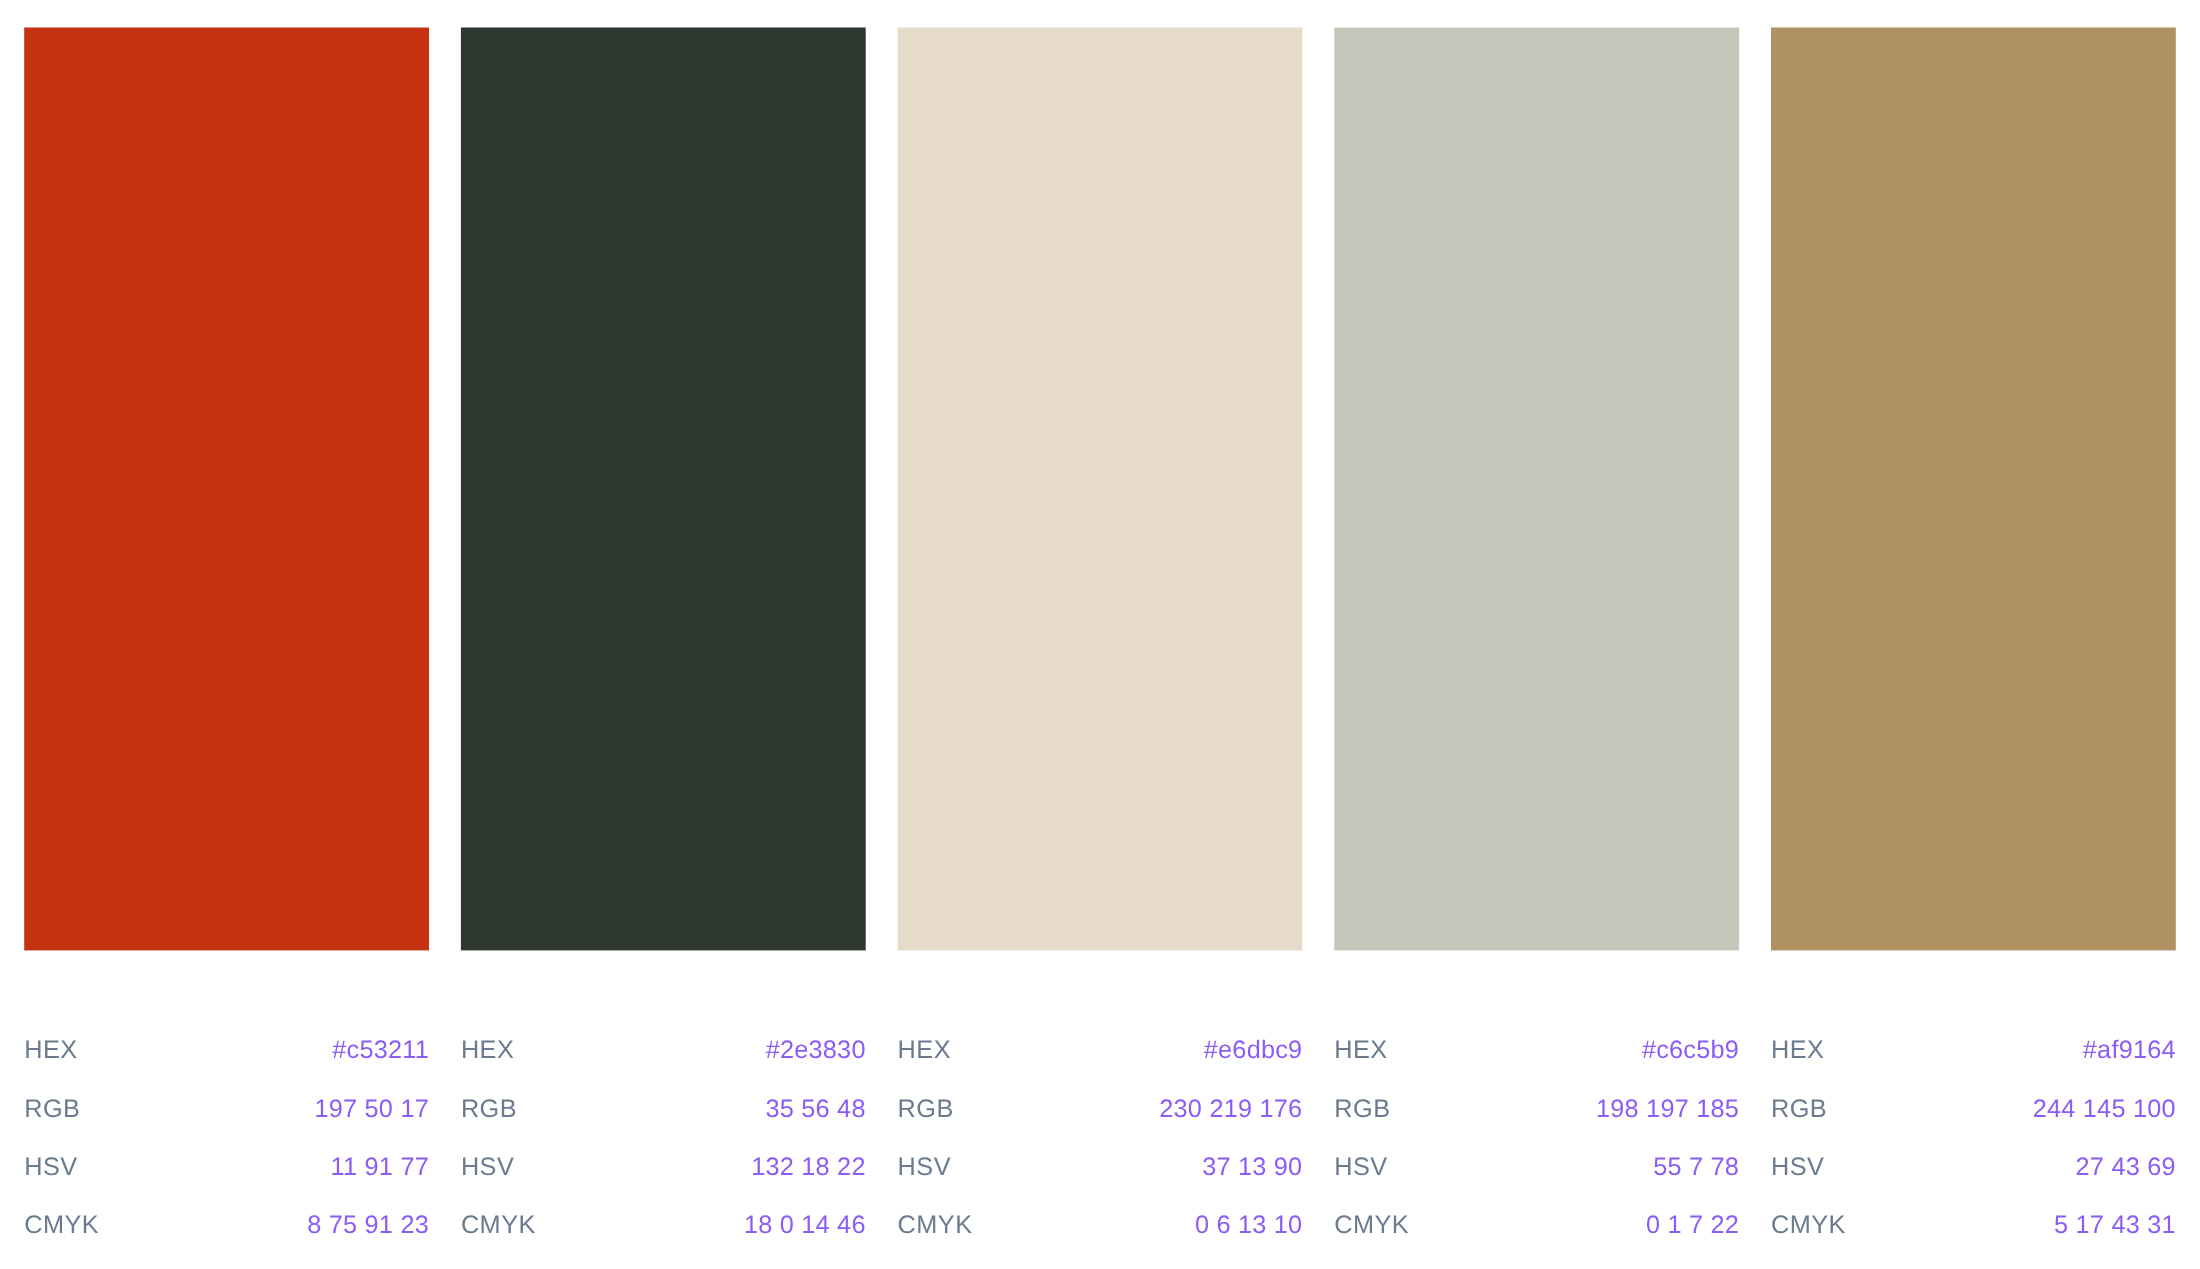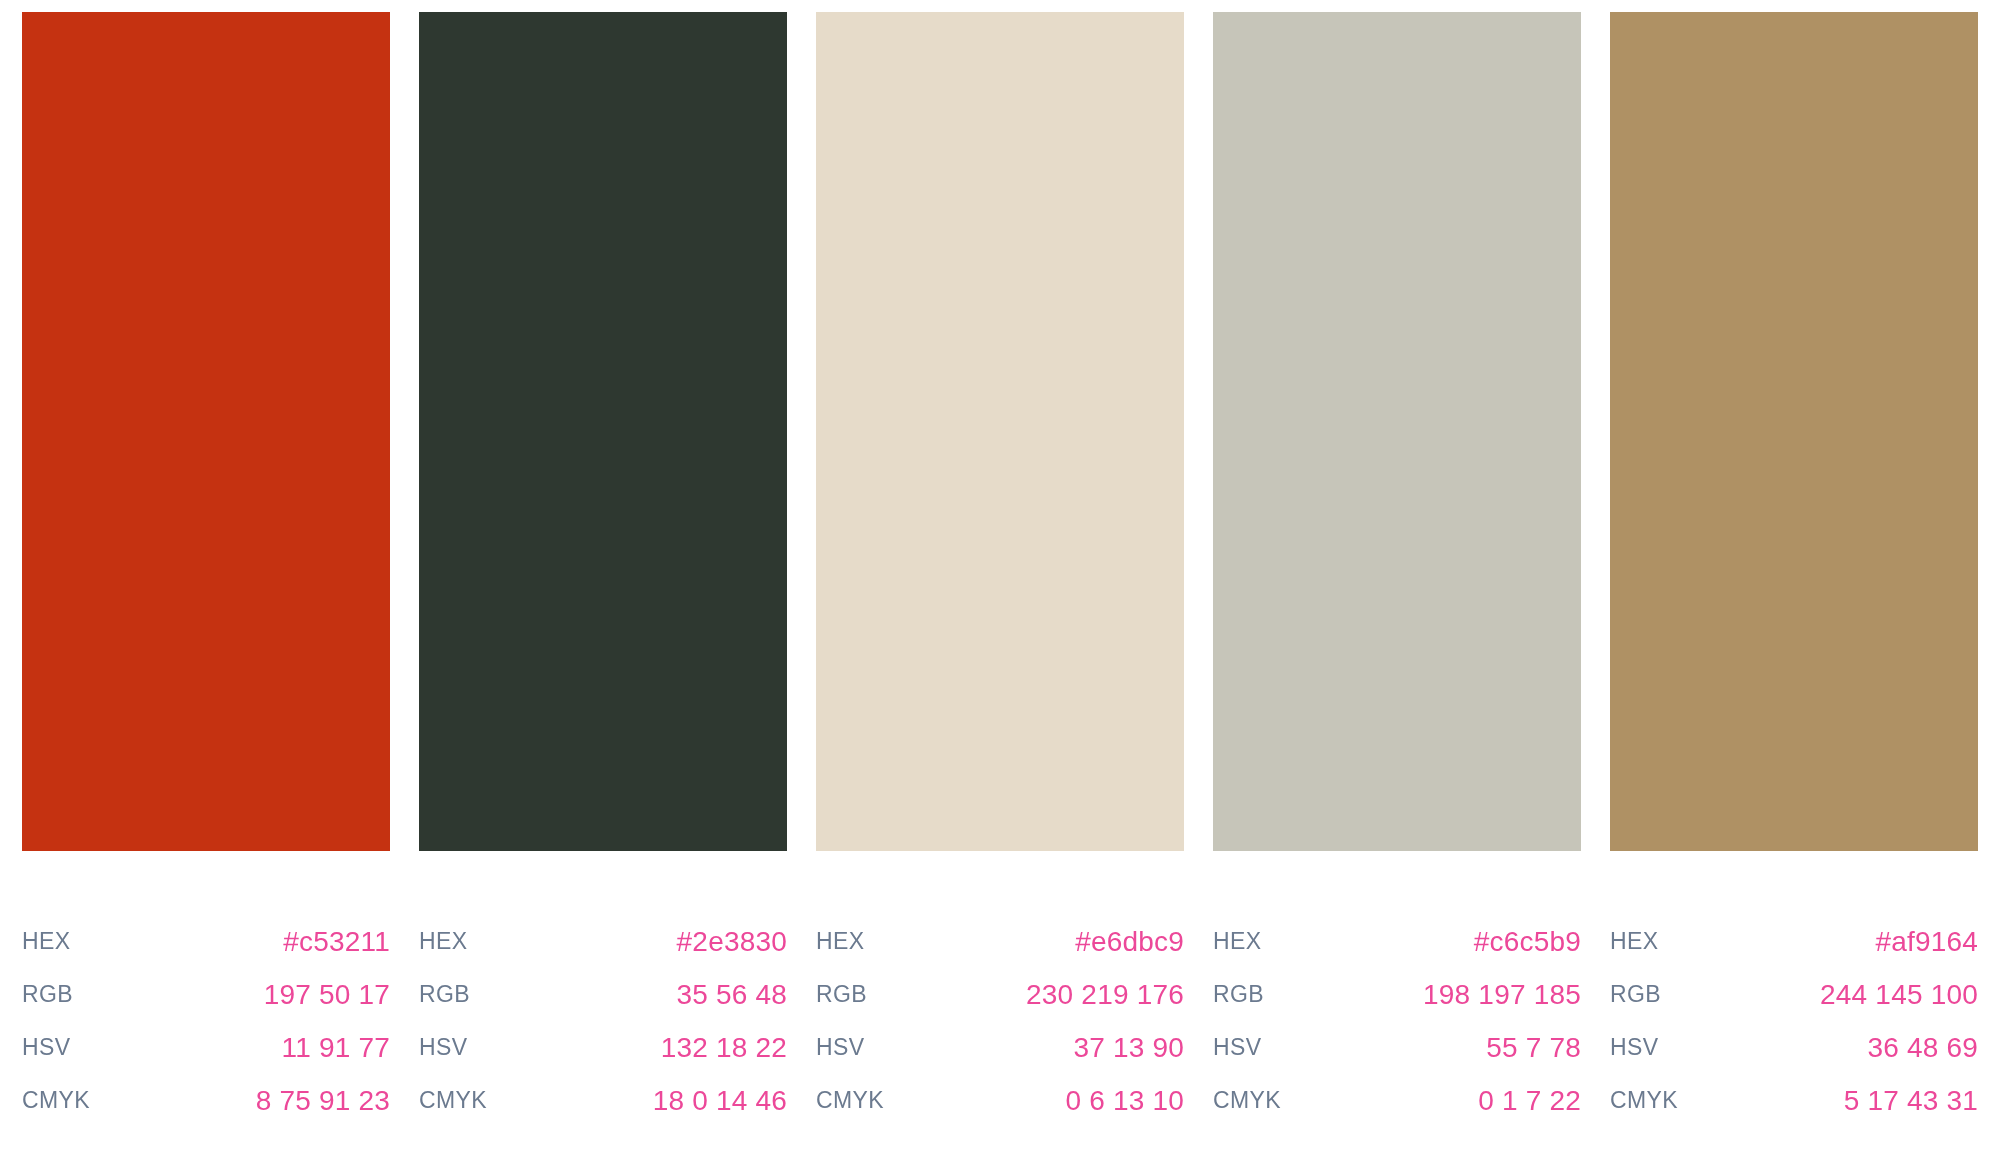--- a/index.html
+++ b/index.html
@@ -14,21 +14,21 @@
     font-family: "Liberation Sans", sans-serif;
     -webkit-font-smoothing: antialiased;
     overflow: hidden;
   }
 
   #palette {
     position: relative;
     width: 2000px;
     height: 1114px;
     box-sizing: border-box;
-    padding: 12px 22px 0 22px;
+    padding: 25px 22px 0 22px;
     display: flex;
     flex-direction: row;
     align-items: stretch;
     gap: 29px;
   }
 
   .swatch-column {
     flex: 1 1 0;
     min-width: 0;
     display: flex;
@@ -58,23 +58,23 @@
   }
 
   .meta-label {
     font-size: 23px;
     letter-spacing: 0.4px;
     color: #6b7a8f;
     font-weight: 400;
   }
 
   .meta-value {
-    font-size: 28px;
+    font-size: 23px;
     letter-spacing: 0.2px;
-    color: #ec4899;
+    color: #8b5cf6;
     font-weight: 400;
     text-align: right;
   }
 </style>
 </head>
 <body style="background-color: rgb(255, 255, 255);">
 
 <div id="palette">
 
   <div class="swatch-column">
@@ -171,21 +171,21 @@
       <div class="meta-row">
         <span class="meta-label">HEX</span>
         <span class="meta-value">#af9164</span>
       </div>
       <div class="meta-row">
         <span class="meta-label">RGB</span>
         <span class="meta-value">244 145 100</span>
       </div>
       <div class="meta-row">
         <span class="meta-label">HSV</span>
-        <span class="meta-value">36 48 69</span>
+        <span class="meta-value">27 43 69</span>
       </div>
       <div class="meta-row">
         <span class="meta-label">CMYK</span>
         <span class="meta-value">5 17 43 31</span>
       </div>
     </div>
   </div>
 
 </div>
 

